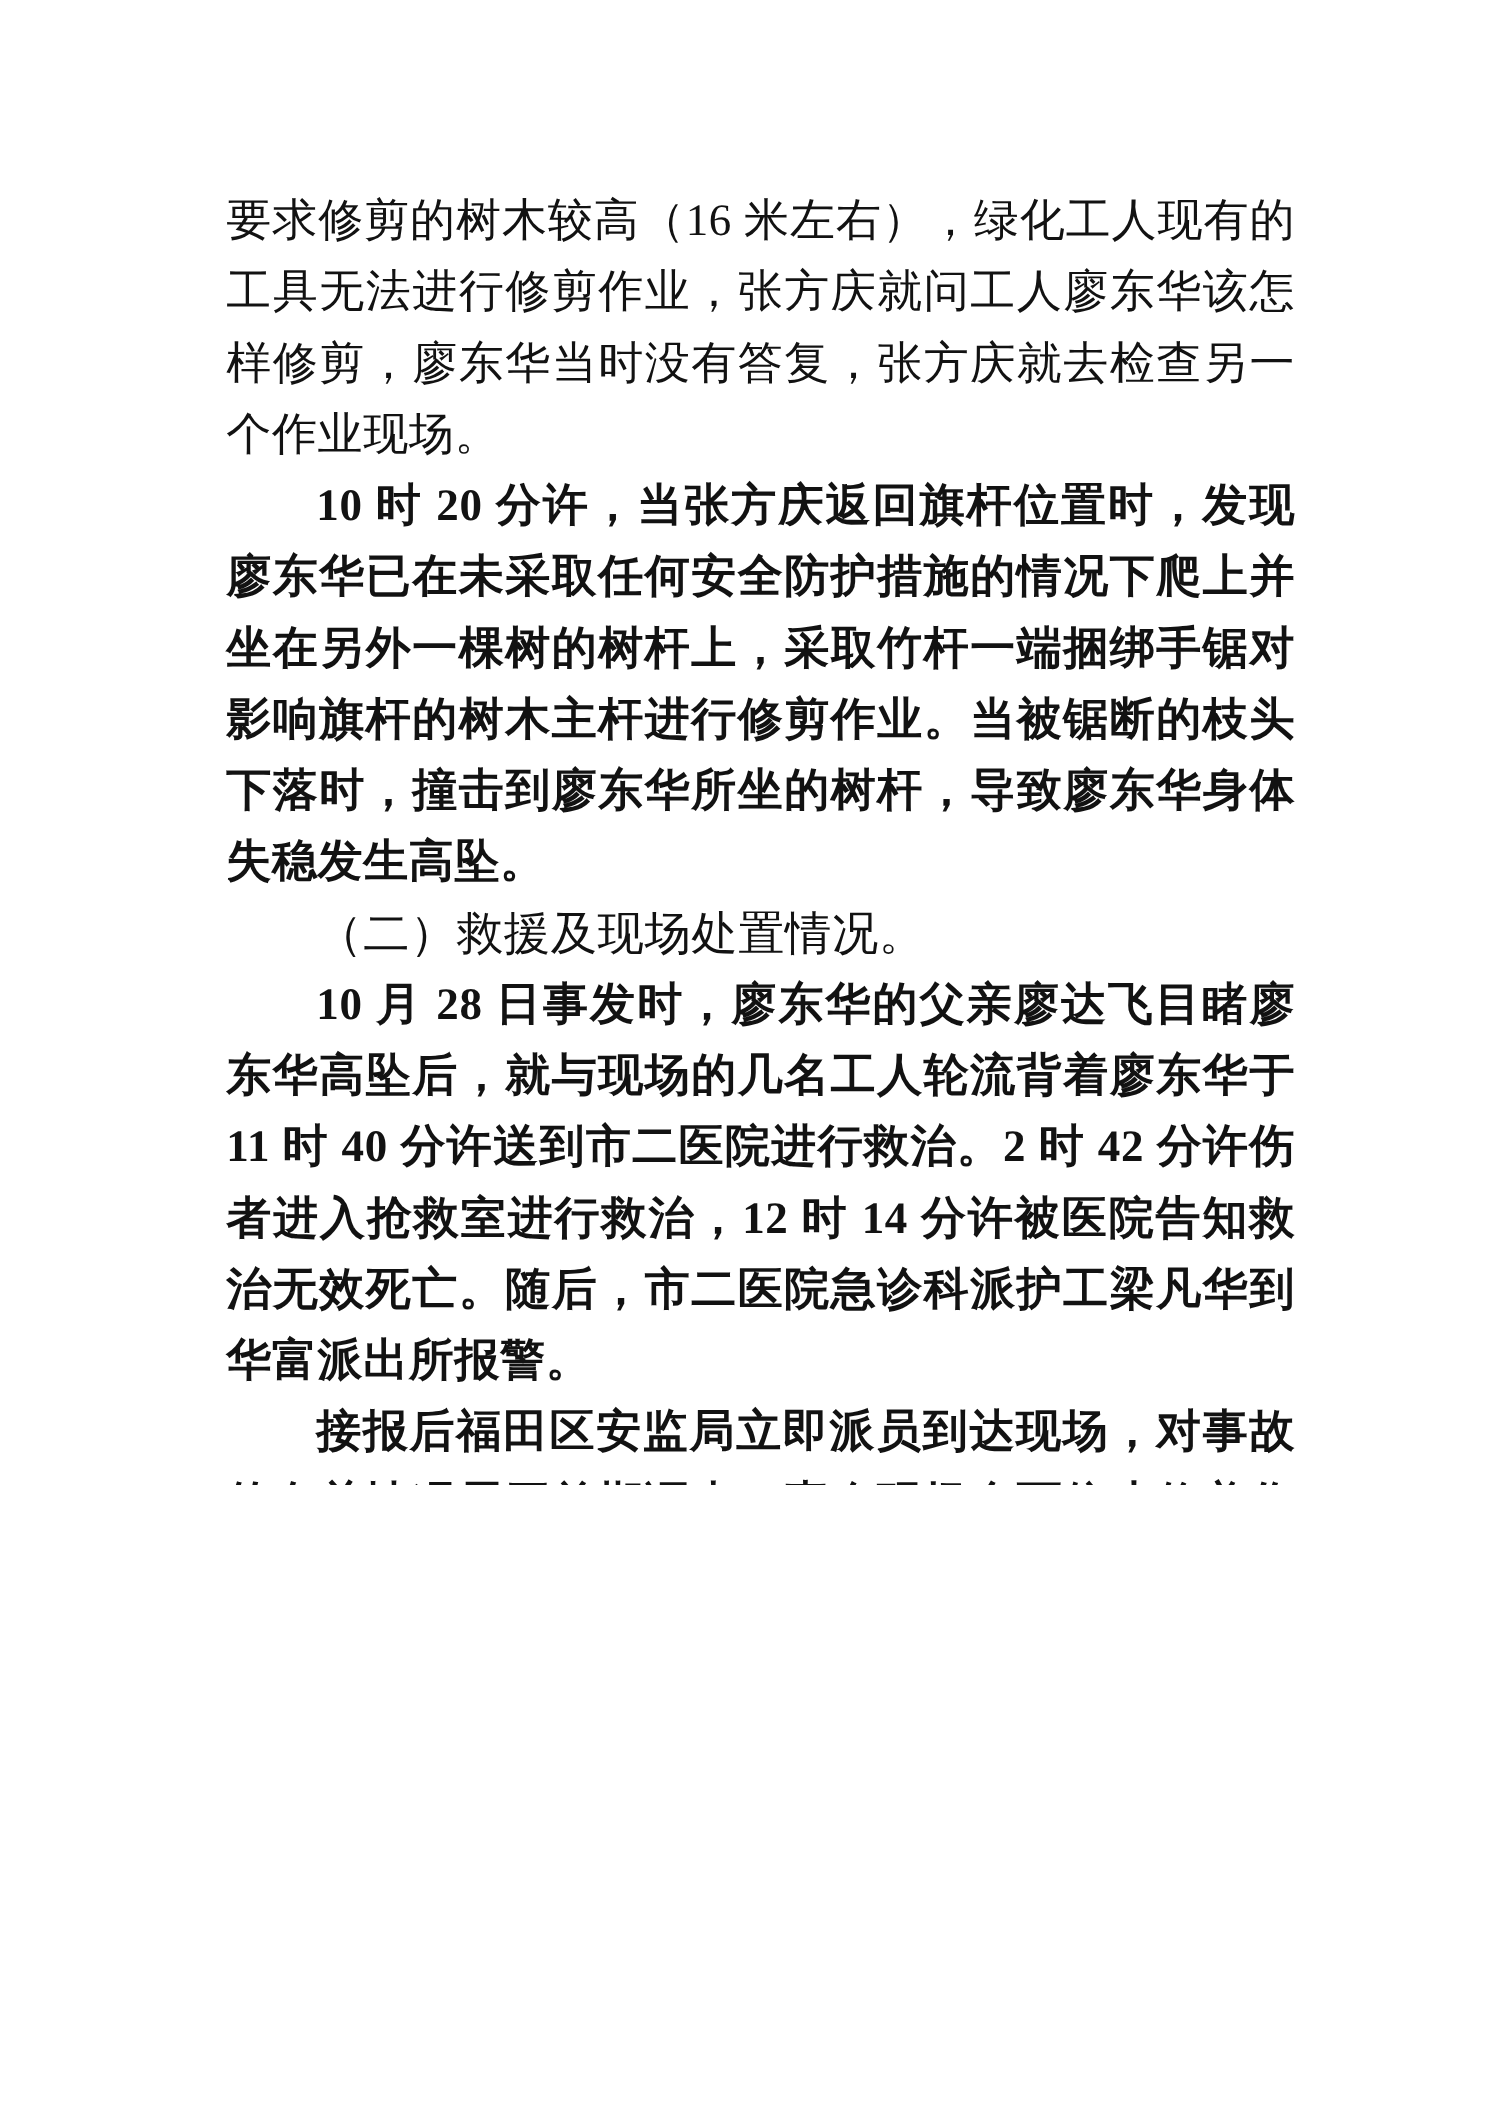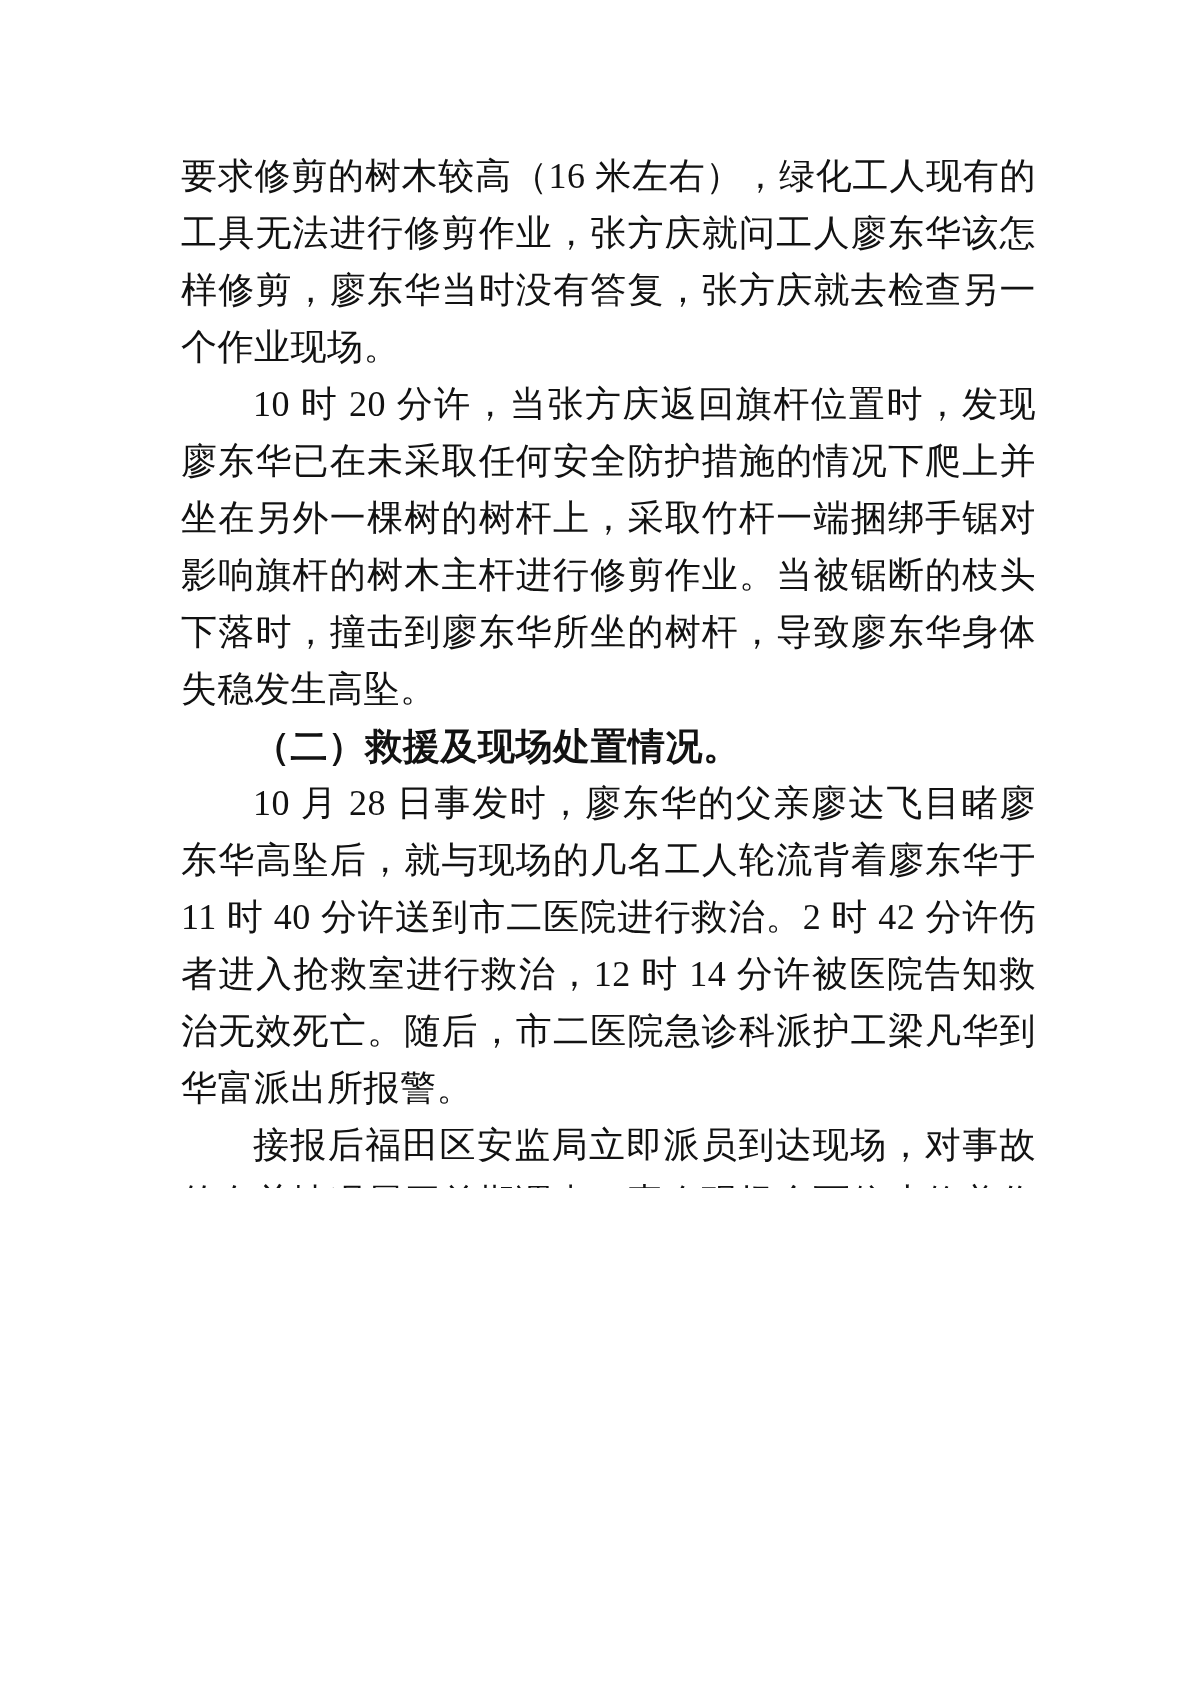--- a/index.html
+++ b/index.html
@@ -27,25 +27,26 @@
     margin: 0;
     font-size: 36px;
     line-height: 57px;
     text-align: justify;
     text-justify: inter-character;
     letter-spacing: 0.5px;
     word-break: break-all;
   }
   .content p.indent {
     text-indent: 72px;
+    font-weight: bold;
   }
   .content p.h1,
   .content p.h2 {
     font-family: "Liberation Sans", sans-serif;
-    font-weight: 700;
+    font-weight: 400;
     font-size: 37px;
     text-align: left;
   }
   .page-footer {
     position: absolute;
     left: 0;
     right: 0;
     top: 1544px;
     text-align: center;
     font-size: 26px;

